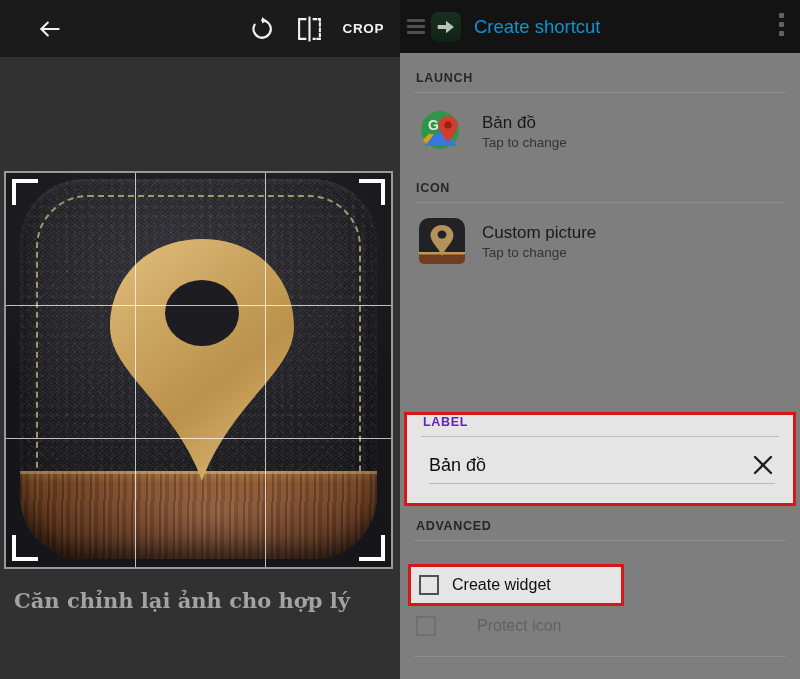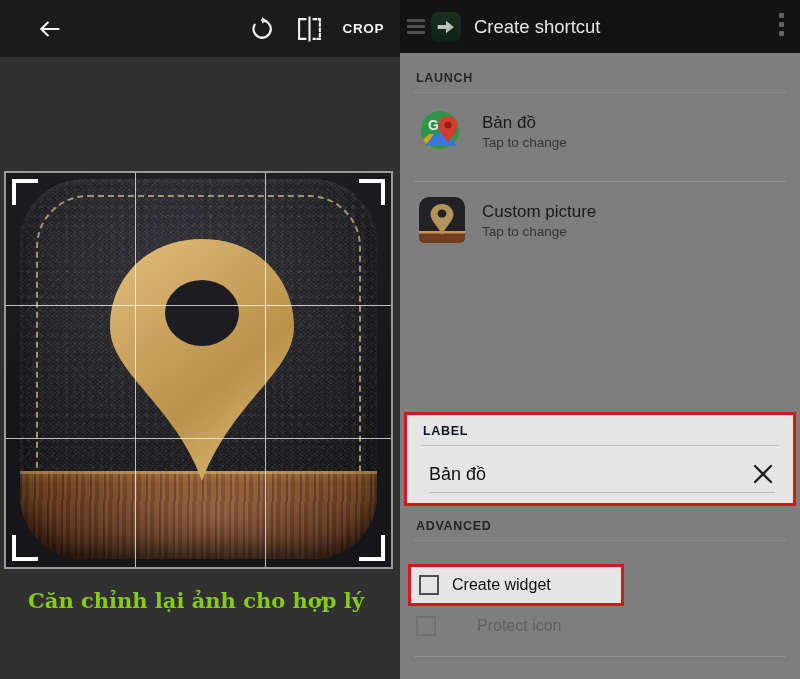--- a/index.html
+++ b/index.html
@@ -107,24 +107,24 @@
   .grid-h { left: 0; right: 0; height: 1px; }
   .corner { position: absolute; width: 26px; height: 26px; }
   .corner i { position: absolute; background: #fff; }
   .c-tl { left: 6px; top: 6px; }
   .c-tr { right: 6px; top: 6px; }
   .c-bl { left: 6px; bottom: 6px; }
   .c-br { right: 6px; bottom: 6px; }
 
   .left-caption {
     position: absolute; left: 0; top: 588px; width: 364px;
-    text-align: right;
+    text-align: center;
     font-family: "DejaVu Serif", serif;
     font-weight: bold; font-size: 21px;
-    color: #84cc16;
+    color: #a3a3a3;
   }
 
   
   .right-panel {
     position: relative;
     width: 400px; height: 679px;
     background: #8d8d8d;
     overflow: hidden;
   }
   .app-bar {
@@ -134,21 +134,21 @@
   }
   .hamburger { margin-left: 7px; width: 18px; }
   .hamburger i { display:block; height: 2.5px; background: #5a5a5a; margin: 3.4px 0; border-radius: 1px; }
   .app-icon {
     width: 30px; height: 30px; margin-left: 6px;
     border-radius: 7px;
     background: linear-gradient(180deg, #1d3524, #13271a);
     display: flex; align-items: center; justify-content: center;
   }
   .app-title {
-    margin-left: 13px; color: #ffffff; font-size: 18.5px; font-weight: 400;
+    margin-left: 13px; color: #0ea5e9; font-size: 18.5px; font-weight: 400;
   }
   .overflow { position: absolute; right: 16px; top: 13px; width: 5px; }
   .overflow i { display:block; width: 5px; height: 5px; background:#6e6e6e; margin-bottom: 4px; border-radius:1px; }
 
   .dialog-body { position: relative; height: 626px; border-radius: 31px; }
 
   .section-head {
     font-size: 12.5px; font-weight: bold; color: #2b2b2b;
     letter-spacing: 0.7px;
     padding: 0 0 7px 16px;
@@ -165,21 +165,21 @@
   .row-sub { font-size: 13.5px; color: #3a3a3a; margin-top: 2px; }
 
   .sec-launch { padding-top: 18px; }
   .sec-icon { padding-top: 12px; }
 
   
   .label-card {
     position: absolute; left: 4px; top: 359px; width: 392px; height: 94px;
     background: #fff; border: 3px solid #ee1c1c;
   }
-  .label-card .section-head { color: #0f172a; padding-top: 9px; }
+  .label-card .section-head { color: #6d28d9; }
   .label-card .divider { background: #d5d5d5; margin: 0 14px; }
   .label-field {
     position: relative; margin: 16px 18px 0 22px;
     border-bottom: 1px solid #cfcfcf; padding-bottom: 6px;
     display: flex; align-items: center; justify-content: space-between;
   }
   .label-value { font-size: 18px; color: #111; }
   .clear-x { width: 24px; height: 24px; }
 
   .sec-advanced { position: absolute; left: 0; top: 466px; width: 400px; }
@@ -332,20 +332,21 @@
             </svg>
           </div>
           <div class="row-text">
             <div class="row-title">Bản đồ</div>
             <div class="row-sub">Tap to change</div>
           </div>
         </div>
       </div>
 
       <div class="sec-icon">
+        <div class="section-head">ICON</div>
         <div class="divider"></div>
         <div class="row">
           <div class="row-icon">
             <svg width="50" height="50" viewBox="0 0 50 50">
               <rect x="2" y="2" width="46" height="46" rx="10" fill="#26262b"></rect>
               <rect x="2" y="36" width="46" height="12" rx="5" fill="#7d4423"></rect>
               <rect x="2" y="36" width="46" height="2.5" fill="#d8a963"></rect>
               <path d="M25 9 C18.6 9 13.5 13.8 13.5 19.6 C13.5 26 21 31 25 40 C29 31 36.5 26 36.5 19.6 C36.5 13.8 31.4 9 25 9 Z" fill="#c8a464"></path>
               <ellipse cx="25" cy="18.6" rx="4.4" ry="4" fill="#26262b"></ellipse>
             </svg>

